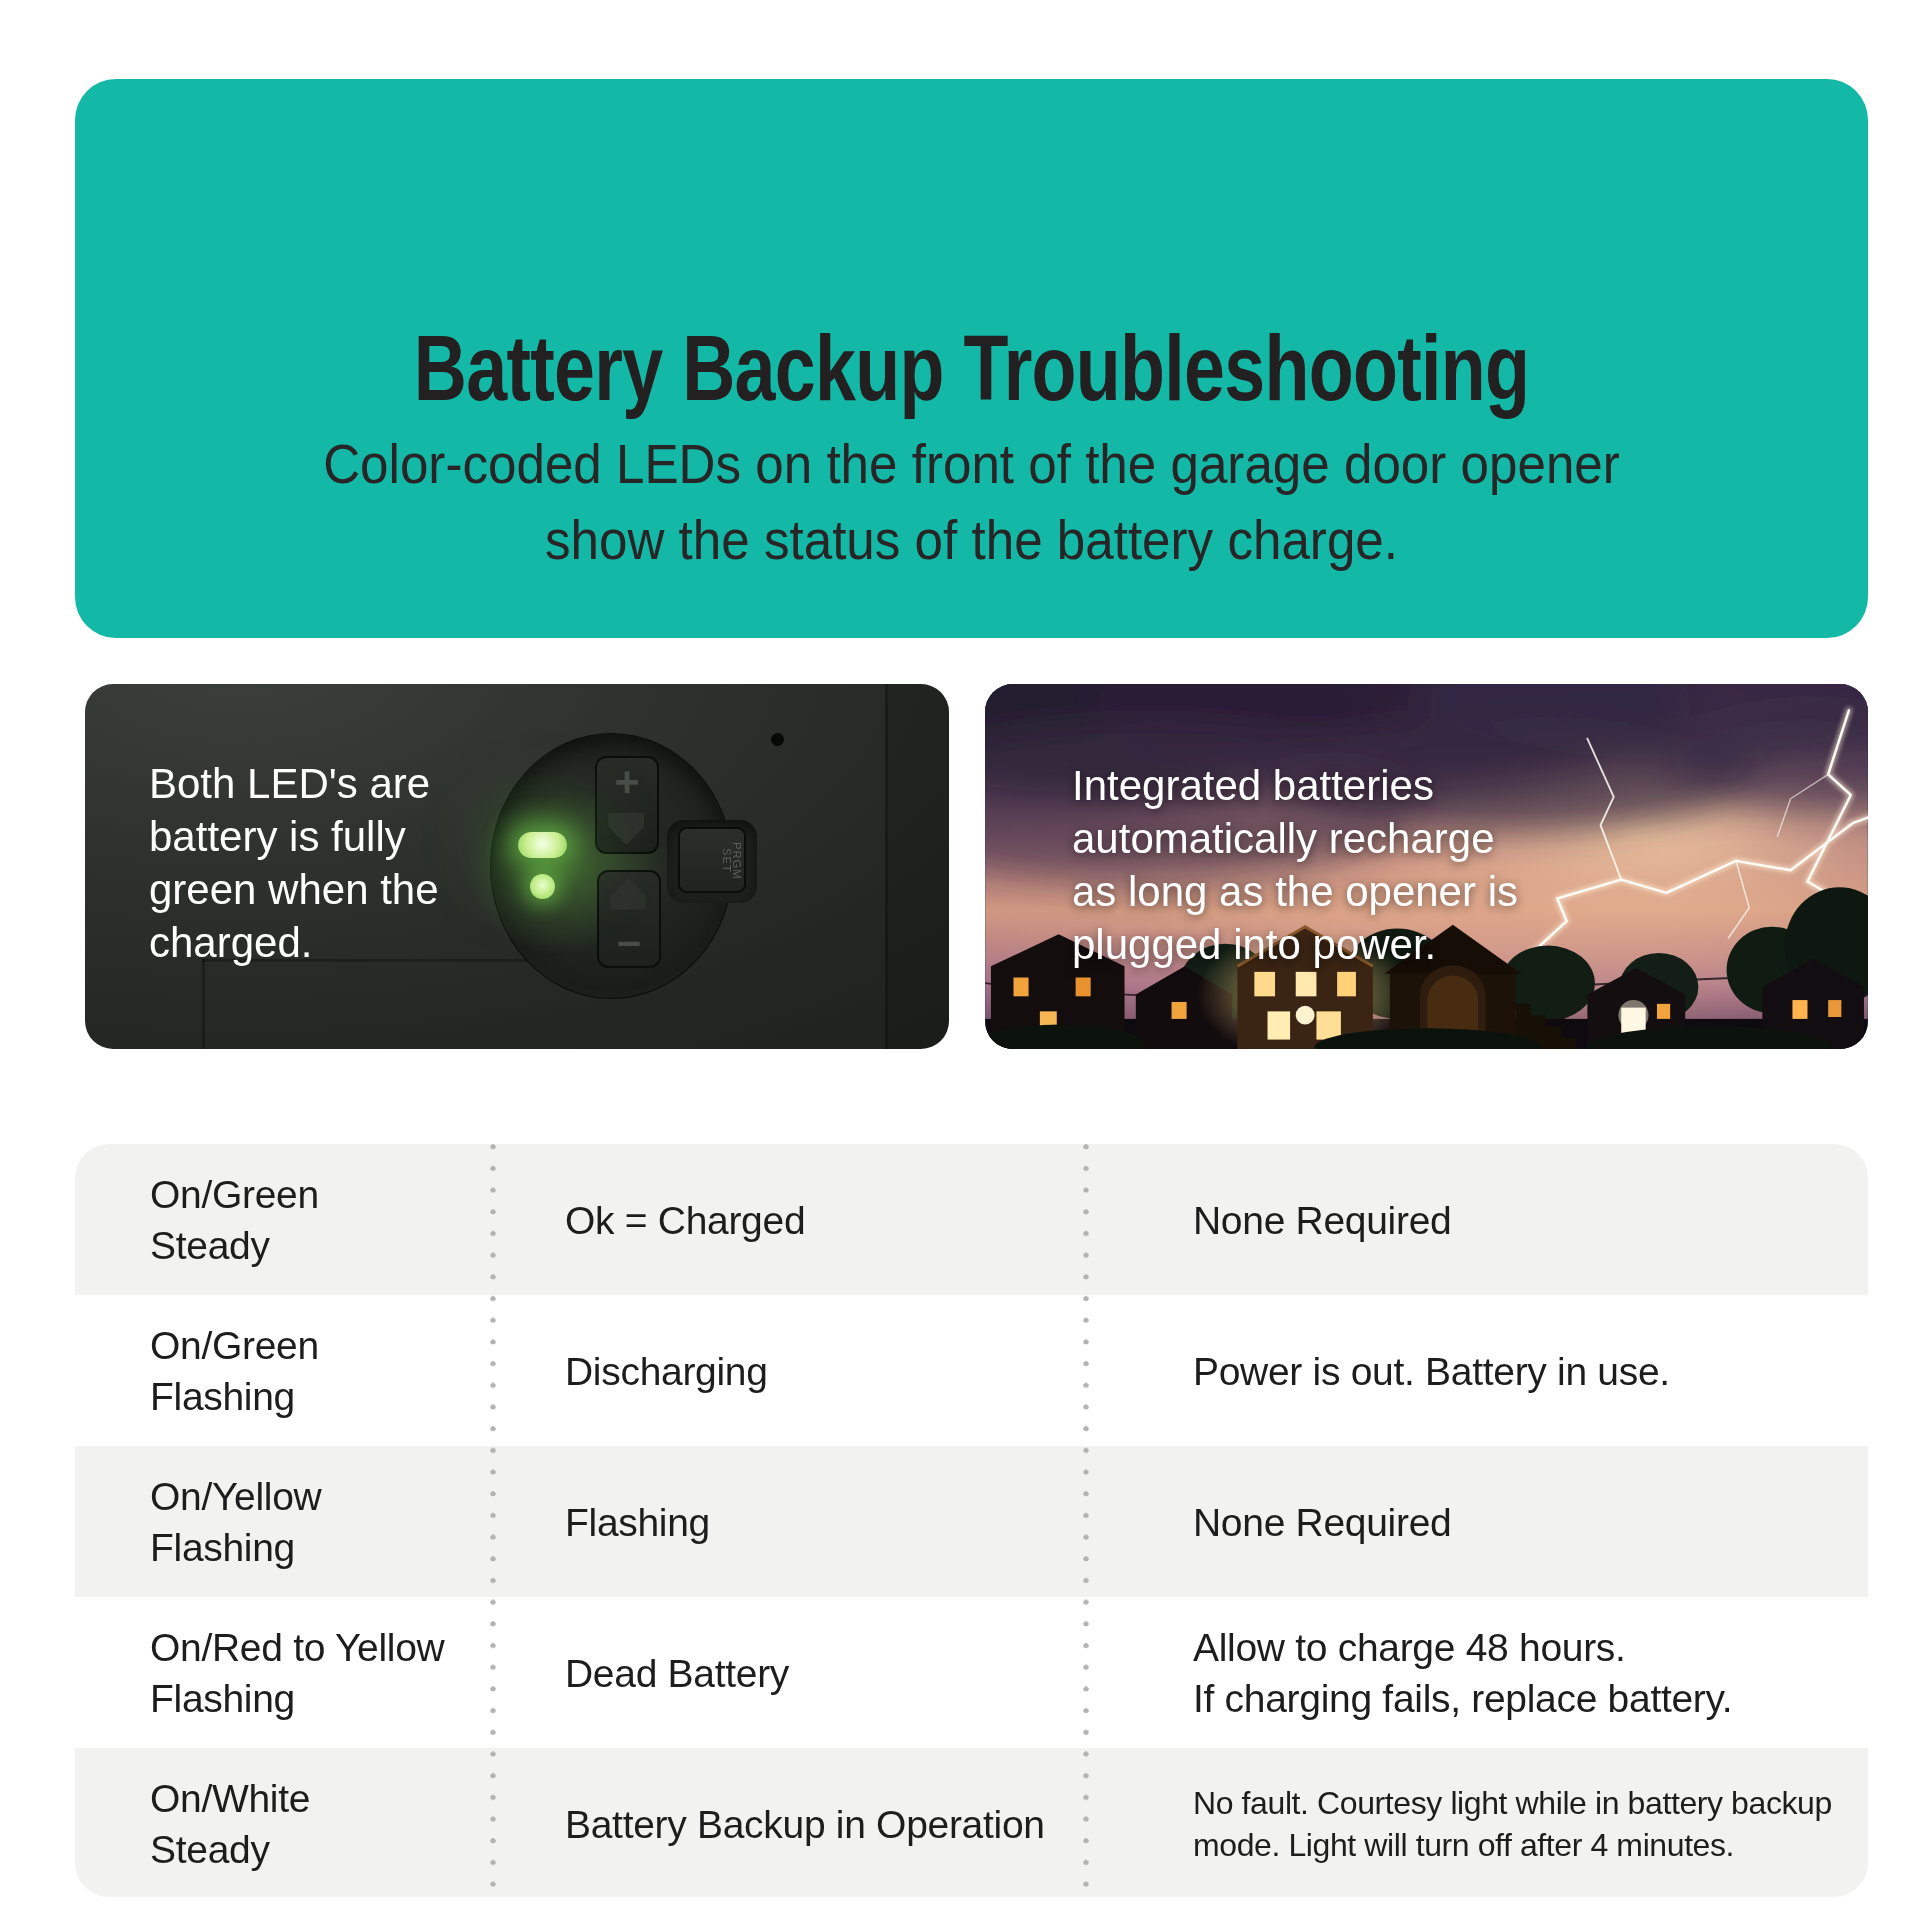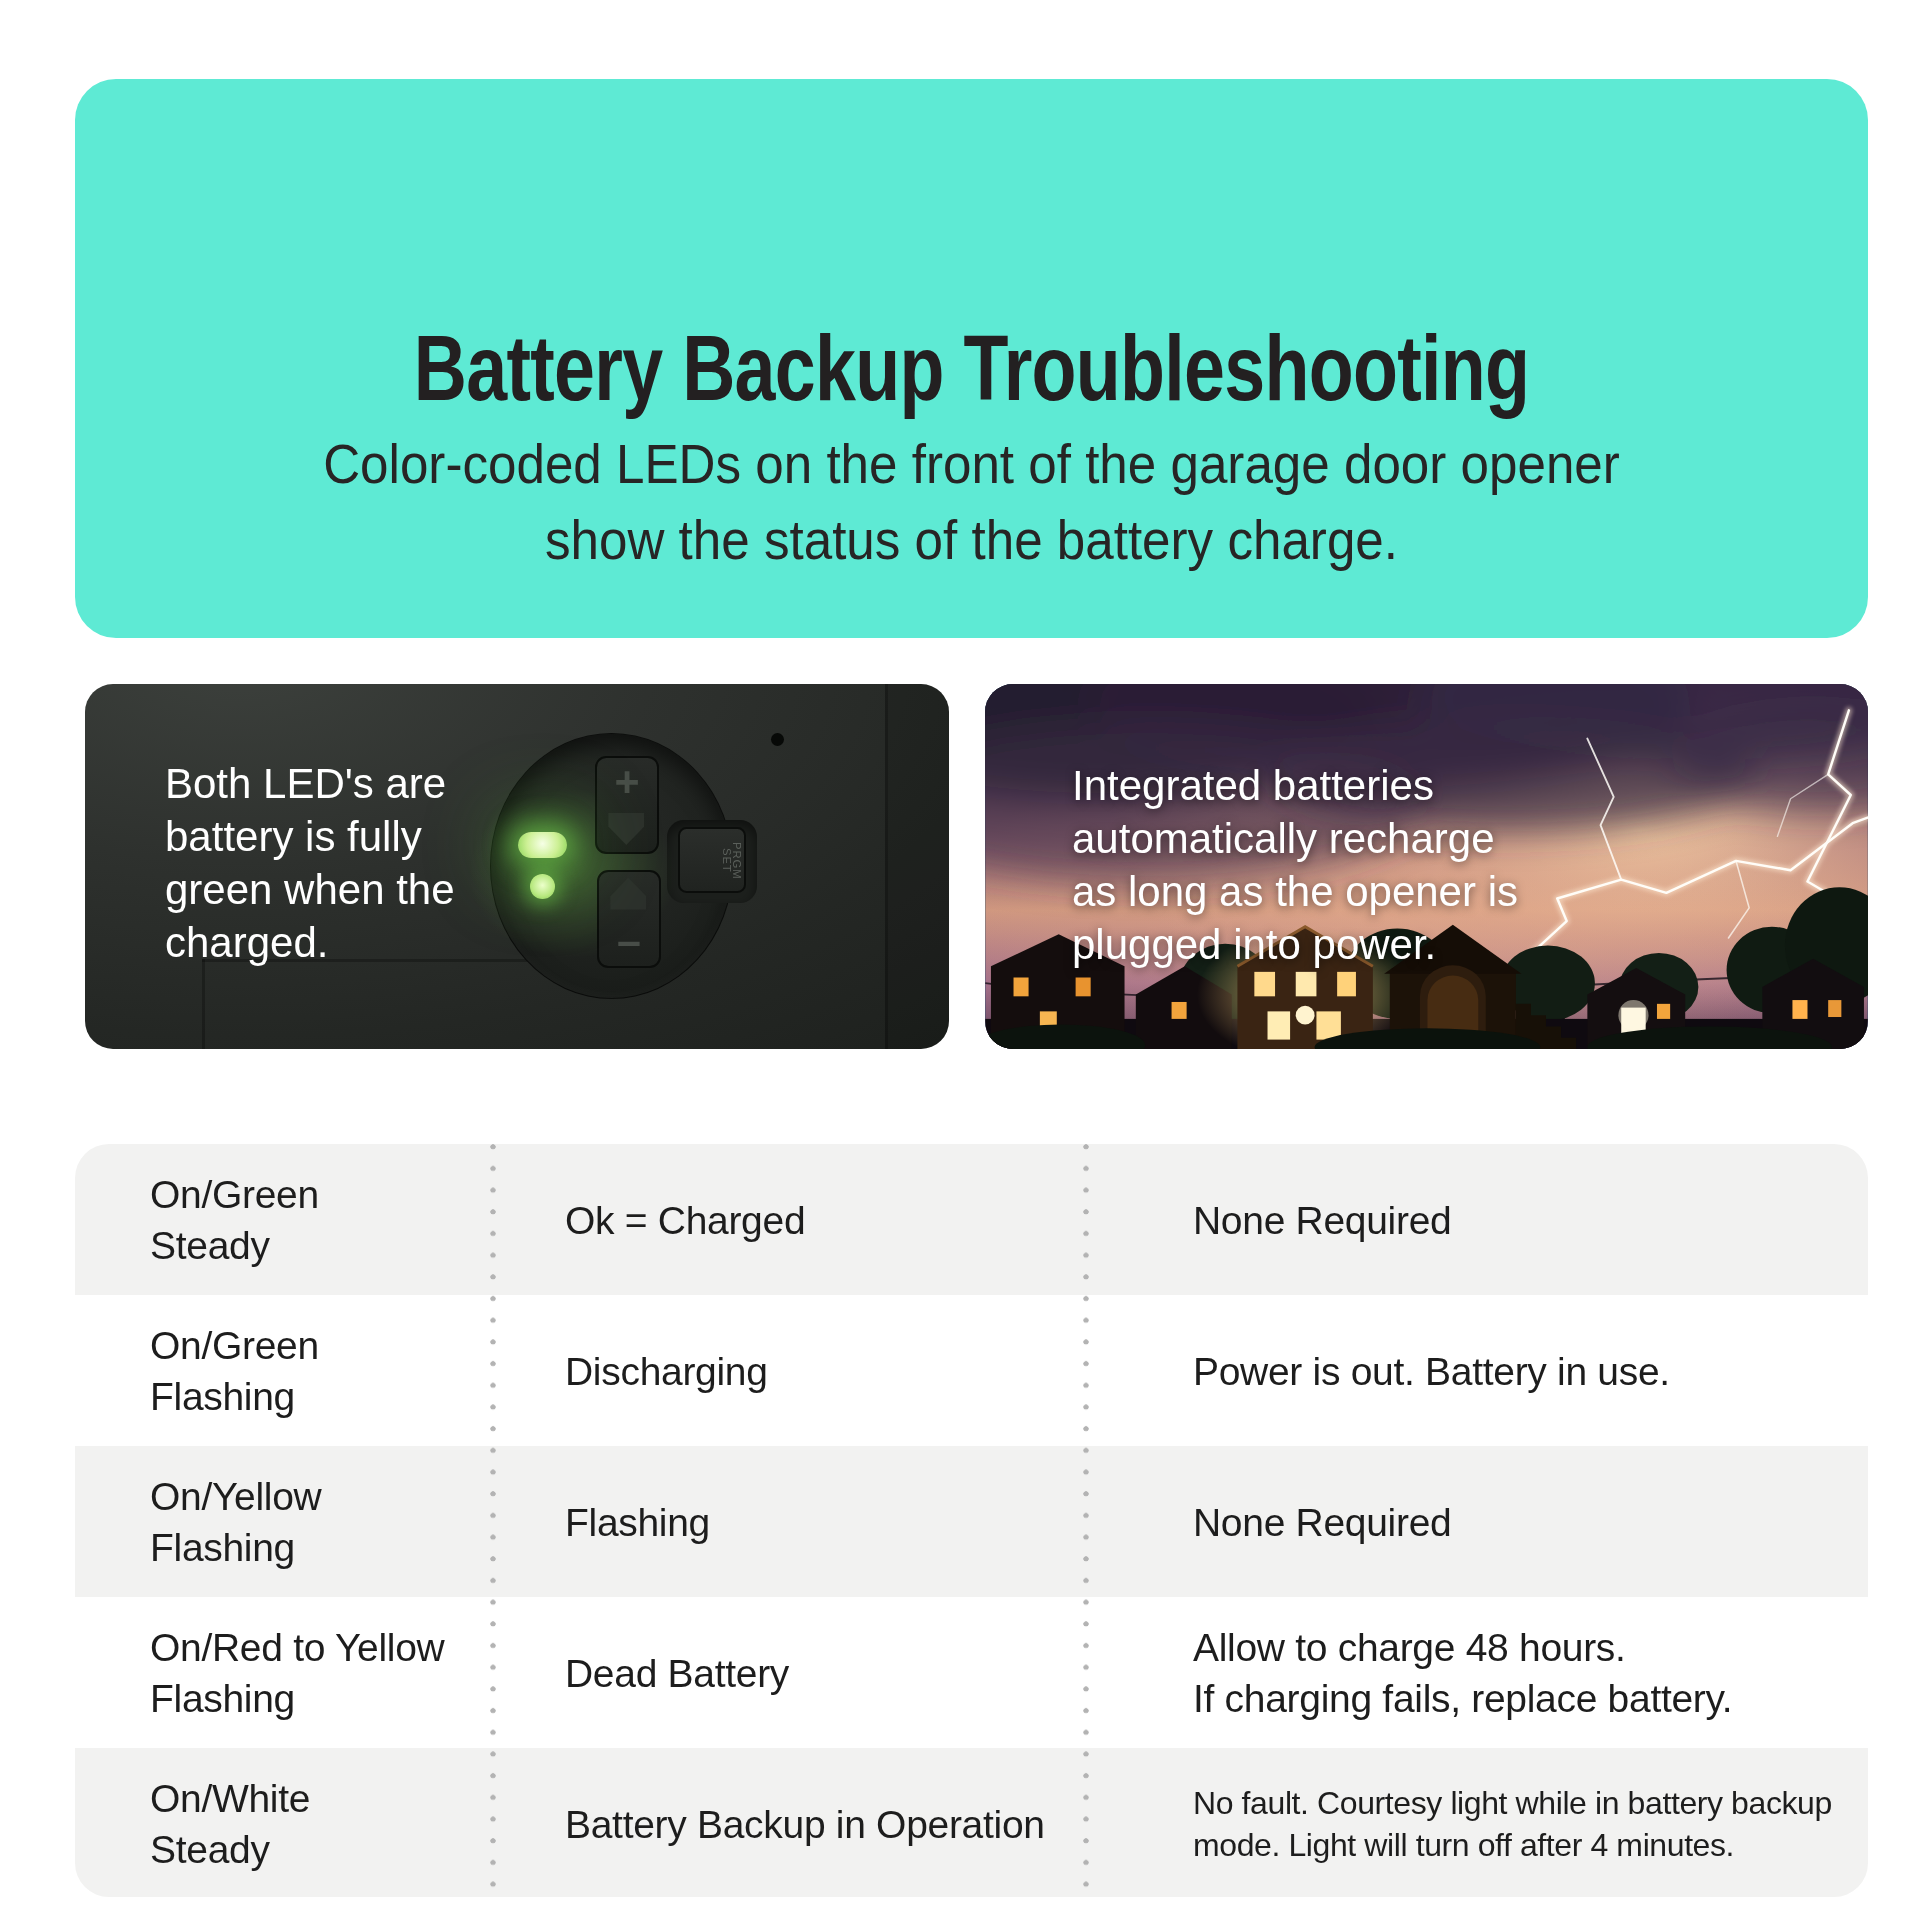--- a/index.html
+++ b/index.html
@@ -1,36 +1,36 @@
 <!DOCTYPE html>
 <html style="font-size:15px"><head>
 <meta charset="utf-8">
 <style>
   html,body{margin:0;padding:0;background:#ffffff;}
   #page{position:relative;width:1928px;height:1928px;background:#ffffff;overflow:hidden;
         font-family:"Liberation Sans", sans-serif;}
 
   
   .header-block{position:absolute;left:75px;top:79px;width:1793px;height:559px;
-                background:#5eead4;border-radius:41px;}
+                background:#14b8a6;border-radius:41px;}
   .page-title{position:absolute;left:0;top:237px;width:100%;text-align:center;
               font-size:92px;font-weight:700;color:#232021;letter-spacing:-0.9px;
               transform:scaleX(.80);white-space:nowrap;}
   .page-subtitle{position:absolute;left:0;top:347px;width:100%;text-align:center;
                  font-size:55px;line-height:76px;font-weight:400;color:#272525;
                  transform:scaleX(.93);}
 
   
   .panel{position:absolute;top:684px;height:365px;border-radius:28px;overflow:hidden;}
   .led-panel{left:85px;width:864px;
      background:radial-gradient(140% 160% at 18% -6%, #3c403c 0%, #2e312e 34%, #242724 64%, #1b1e1b 100%);}
   .storm-panel{left:985px;width:883px;background:#0c4a6e;}
   .panel-caption{position:absolute;z-index:9;color:#ffffff;font-size:42px;line-height:53px;
                  font-weight:400;letter-spacing:0;}
-  .led-caption{left:80px;top:73px;}
+  .led-caption{left:64px;top:73px;}
   .storm-caption{left:87px;top:75px;text-shadow:0 1.9px 9.4px rgba(0,0,0,.55);}
   .panel-caption span{display:block;}
 
   
   .right-strip{position:absolute;left:803px;top:0;width:61px;height:100%;background:rgba(0,0,0,.14);}
   .seam-v{position:absolute;left:800px;top:0;width:2.8px;height:100%;background:rgba(0,0,0,.34);}
   .door-seam-h{position:absolute;left:117px;top:275px;width:443px;height:2.8px;background:rgba(0,0,0,.26);}
   .door-seam-v{position:absolute;left:117px;top:275px;width:2.8px;height:90px;background:rgba(0,0,0,.26);}
   .screw-dot{position:absolute;left:686px;top:49px;width:13px;height:13px;border-radius:50%;
              background:#070907;}

